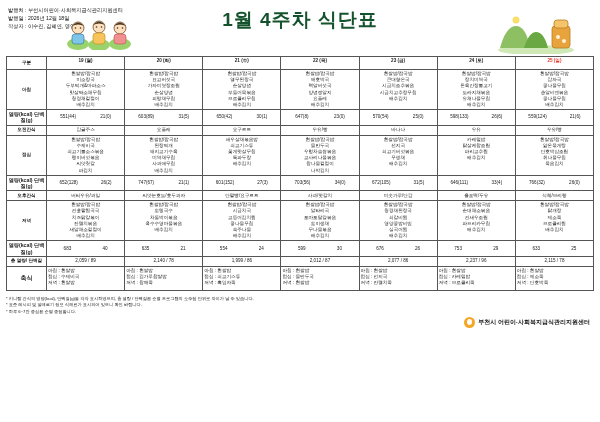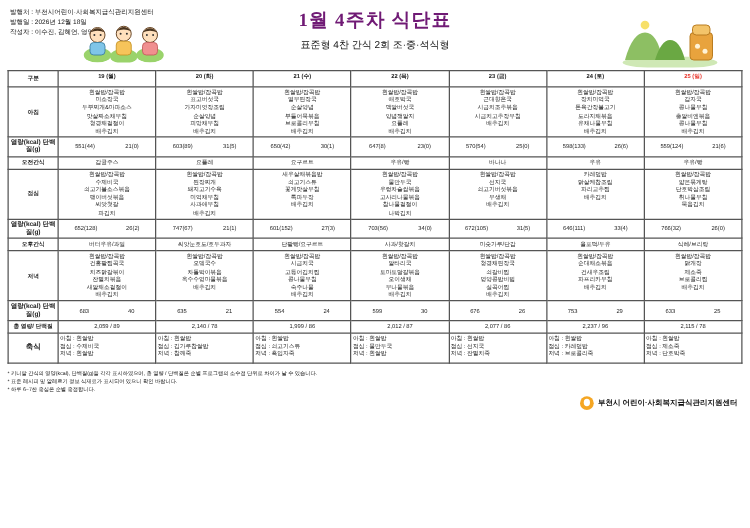--- a/index.html
+++ b/index.html
@@ -18,21 +18,21 @@
   
   .header { position: relative; height: 52px; }
   .issuer {
     position: absolute; left: 2px; top: 2px;
     font-size: 5.2px; line-height: 8px; color: #111;
   }
   .issuer div { white-space: nowrap; }
   .title-wrap {
     position: absolute; left: 0; right: 0; top: 3px; text-align: center;
   }
-  .title-main { font-size: 15px; font-weight: bold; letter-spacing: 1px; color: #701a75; font-family: Liberation Serif, serif; }
+  .title-main { font-size: 19px; font-weight: bold; letter-spacing: 1px; color: #14532d; }
   .title-sub { font-size: 8px; margin-top: 4px; color: #111; }
 
   .deco-left { position: absolute; left: 58px; top: 10px; }
   .deco-right { position: absolute; right: 18px; top: 6px; }
 
   
   table.menu {
     width: 100%;
     border-collapse: collapse;
     table-layout: fixed;
@@ -147,21 +147,20 @@
           <path d="M50 12 q6 -7 12 0 q-6 -3 -12 0z" fill="#4a3520"></path>
           <rect x="50" y="20" width="12" height="10" rx="3" fill="#f08f8f" stroke="#c25d5d" stroke-width="0.7"></rect>
           <circle cx="53.5" cy="14" r="0.8" fill="#333"></circle>
             <circle cx="58.5" cy="14" r="0.8" fill="#333"></circle>
         </g>
       </svg>
     </div>
 
     <div class="title-wrap">
       <div class="title-main">1월 4주차 식단표</div>
-      <div class="title-sub">표준형 4찬 간식 2회 조·중·석식형</div>
     </div>
 
     <div class="deco-right">
       <svg width="80" height="44" viewBox="0 0 80 44">
         <ellipse cx="40" cy="40" rx="38" ry="5" fill="#cfe8b5"></ellipse>
         <path d="M4 38 q6 -22 16 -22 q10 0 14 22z" fill="#8dbf63"></path>
         <path d="M28 38 q5 -16 12 -16 q8 0 12 16z" fill="#6aa843"></path>
         <rect x="56" y="16" width="18" height="22" rx="3" fill="#e8a33d" stroke="#b97c21" stroke-width="0.8"></rect>
         <rect x="58" y="10" width="14" height="8" rx="3" fill="#f3c46a" stroke="#b97c21" stroke-width="0.8"></rect>
         <circle cx="62" cy="27" r="2" fill="#fff3d6"></circle>

